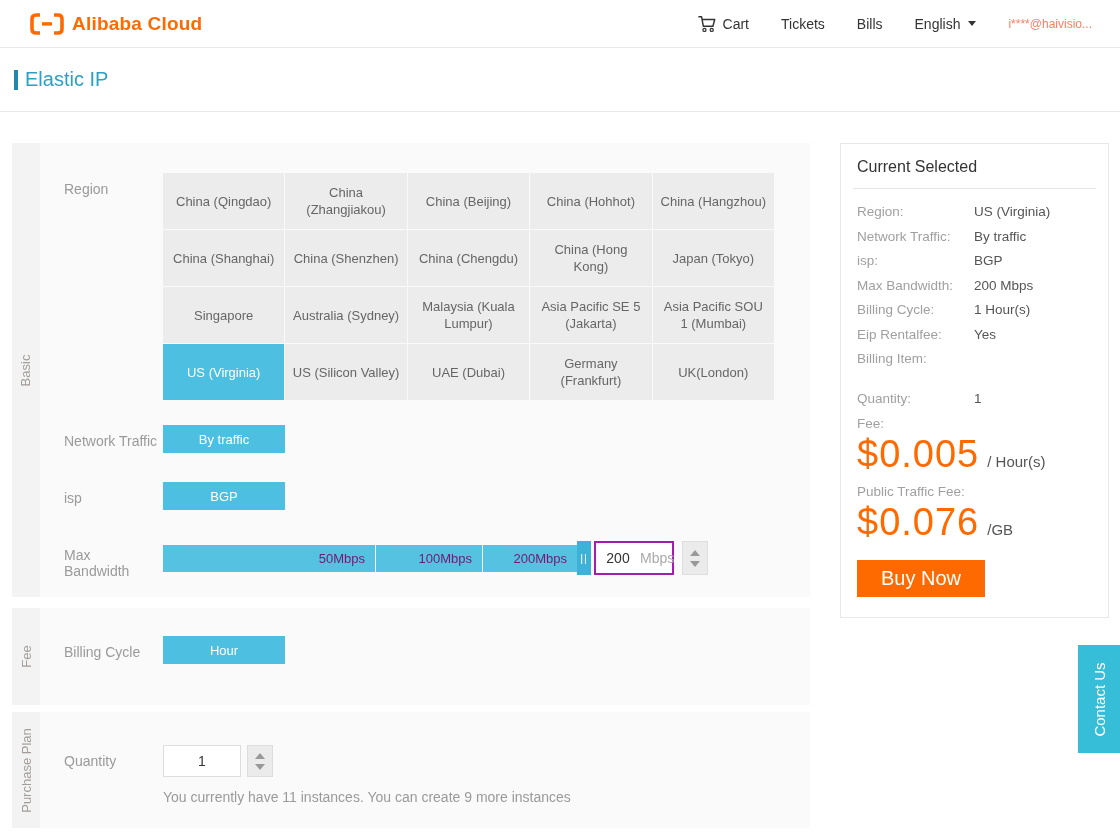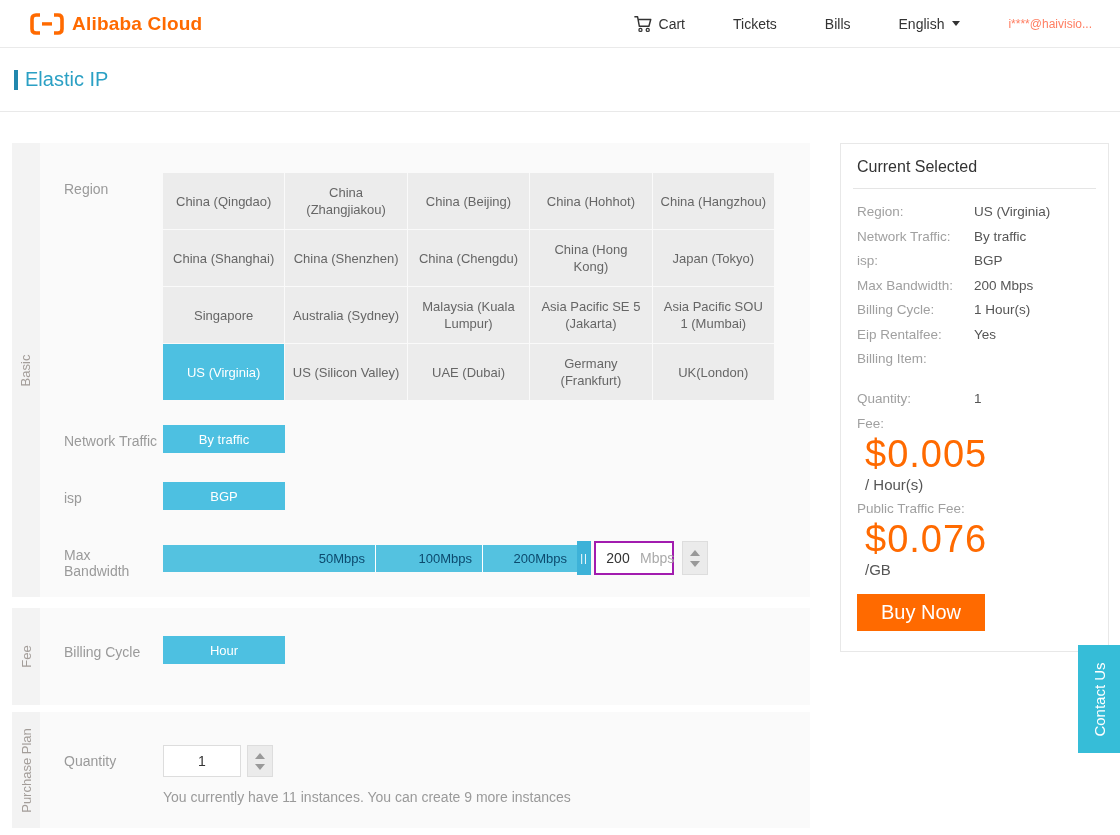--- a/index.html
+++ b/index.html
@@ -10,21 +10,21 @@
   }
 
   
   .header {
     position:absolute; top:0; left:0; width:1120px; height:48px;
     border-bottom:1px solid #eaeaea; display:flex; align-items:center;
     justify-content:space-between; padding:0 28px 0 30px; background:#fff; z-index:5;
   }
   .logo { display:flex; align-items:center; gap:8px; }
   .logo-text { color:#ff6a00; font-size:19px; font-weight:700; letter-spacing:0.2px; }
-  .hnav { display:flex; align-items:center; gap:48px; font-size:14px; color:#333; }
+  .hnav { display:flex; align-items:center; gap:32px; font-size:14px; color:#333; }
   .hnav-item { display:flex; align-items:center; gap:6px; cursor:pointer; }
   .caret { width:0; height:0; border-left:4px solid transparent; border-right:4px solid transparent; border-top:5px solid #333; margin-left:2px; }
   .account { color:#ff7e62; font-size:12px; cursor:pointer; }
 
   
   .title-band {
     position:absolute; top:48px; left:0; width:1120px; height:64px;
     border-bottom:1px solid #e9e9e9; display:flex; align-items:center; background:#fff;
   }
   .title-bar { width:4px; height:20px; background:#2187ad; margin-left:14px; }
@@ -71,21 +71,21 @@
   }
   .row-network { margin-top:25px; }
   .row-isp { margin-top:29px; }
   .row-bandwidth { margin-top:31px; }
   .row-bandwidth .form-label { padding-top:6px; }
 
   
   .bw-wrap { display:flex; align-items:center; height:34px; }
   .bw-track { display:flex; height:27px; }
   .bw-seg {
-    background:#54c2e0; color:#0c4a6e; font-size:13px; display:flex;
+    background:#54c2e0; color:#701a75; font-size:13px; display:flex;
     align-items:center; justify-content:flex-end; padding-right:10px;text-align:center;
   }
   .bw-seg + .bw-seg { border-left:1px solid #fff; }
   .bw-seg1 { width:212px; } .bw-seg2 { width:107px; } .bw-seg3 { width:95px; }
   .bw-handle {
     width:14px; height:34px; background:#3db2d8; color:#fff; font-size:11px;
     display:flex; align-items:center; justify-content:center; cursor:ew-resize;
     letter-spacing:1px;
   }
   .bw-input-box {
@@ -117,21 +117,21 @@
   .summary {
     position:absolute; left:840px; top:143px; width:269px; min-height:446px;
     background:#fff; border:1px solid #e8e8e8; padding:14px 16px 20px 16px;
   }
   .summary-title { color:#333; font-size:16px; font-weight:400; padding-bottom:12px; }
   .summary-divider { border-top:1px solid #e5e5e5; margin:0 -4px 14px -4px; }
   .sum-row { display:flex; font-size:13.5px; line-height:18px; margin-bottom:6.5px; }
   .sum-label { width:117px; color:#a0a0a0; flex:none; }
   .sum-value { color:#555; flex:1; }
   .fee-label { color:#a0a0a0; font-size:13.5px; margin-top:8px; }
-  .price-line { display:flex; align-items:baseline; margin-top:2px;flex-direction:column; }
+  .price-line { display:flex; align-items:baseline; margin-top:2px; }
   .price { color:#ff6a00; font-size:38px; font-weight:400; letter-spacing:1px; }
   .price-unit { color:#555; font-size:15px; margin-left:8px; }
   .buy-btn {
     margin-top:16px; width:128px; height:37px; background:#ff6a00; color:#fff;
     border:none; font-size:20px; font-family:"Liberation Sans",sans-serif; cursor:pointer;
   }
 
   
   .contact-tab {
     position:absolute; left:1078px; top:645px; width:42px; height:108px;

